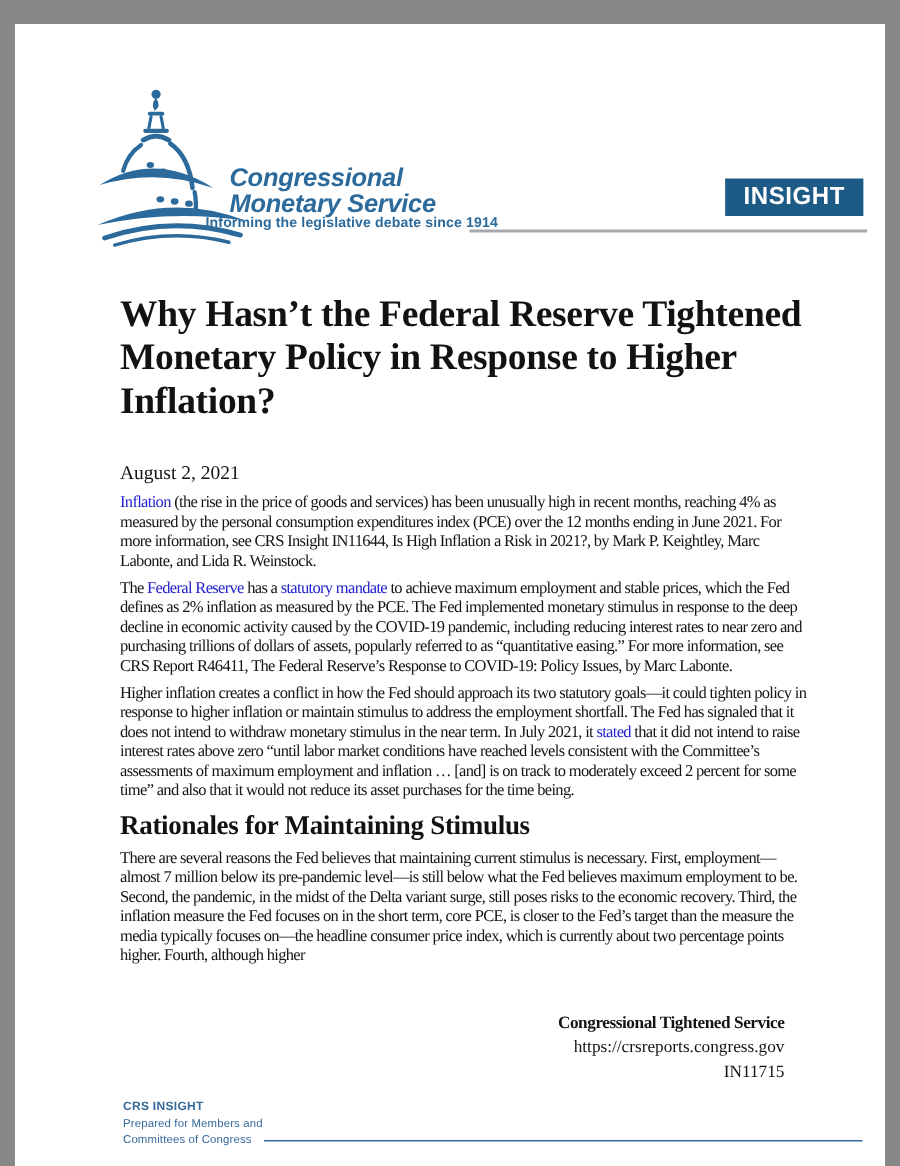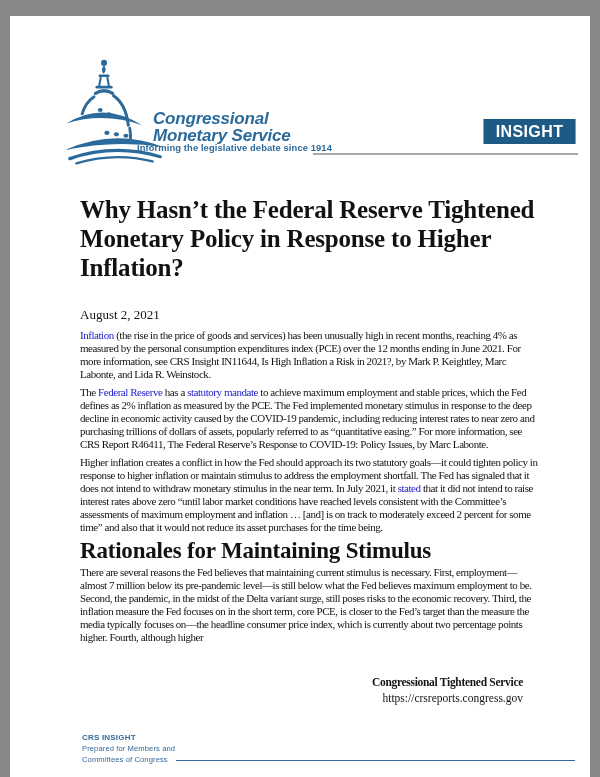--- a/index.html
+++ b/index.html
@@ -66,21 +66,21 @@
     font-family:Liberation Serif, serif;
   }
   
   .body{
     position:absolute;left:70px;top:313px;width:462px;height:346px;
     font-size:11px;line-height:13px;letter-spacing:-0.45px;
     overflow:hidden;
   }
   .body p{margin:0 0 5px 0;}
   .body h2{
-    font-size:23px;line-height:23px;margin:3px 0 4px 0;
+    font-size:18px;line-height:23px;margin:3px 0 4px 0;
     color:#121212;letter-spacing:-0.2px;
   }
   .seg-link{color:var(--link);text-decoration:none;cursor:pointer;}
   .seg-italic{}
   
   .footer{
     position:absolute;top:658px;right:67px;
     text-align:right;font-size:11.5px;line-height:16.4px;
   }
   .footer .org{font-weight:bold;letter-spacing:-0.3px;}
@@ -143,20 +143,21 @@
     <p><a class="seg-link">Inflation</a><span class="seg-text"> (the rise in the price of goods and services) has been unusually high in recent months, reaching 4% as measured by the personal consumption expenditures index (PCE) over the 12 months ending in June 2021. For more information, see CRS Insight IN11644, </span><span class="seg-italic">Is High Inflation a Risk in 2021?</span><span class="seg-text">, by Mark P. Keightley, Marc Labonte, and Lida R. Weinstock.</span></p>
     <p><span class="seg-text">The </span><a class="seg-link">Federal Reserve</a><span class="seg-text"> has a </span><a class="seg-link">statutory mandate</a><span class="seg-text"> to achieve maximum employment and stable prices, which the Fed defines as 2% inflation as measured by the PCE. The Fed implemented monetary stimulus in response to the deep decline in economic activity caused by the COVID-19 pandemic, including reducing interest rates to near zero and purchasing trillions of dollars of assets, popularly referred to as “quantitative easing.” For more information, see CRS Report R46411, </span><span class="seg-italic">The Federal Reserve’s Response to COVID-19: Policy Issues</span><span class="seg-text">, by Marc Labonte.</span></p>
     <p><span class="seg-text">Higher inflation creates a conflict in how the Fed should approach its two statutory goals—it could tighten policy in response to higher inflation or maintain stimulus to address the employment shortfall. The Fed has signaled that it does not intend to withdraw monetary stimulus in the near term. In July 2021, it </span><a class="seg-link">stated</a><span class="seg-text"> that it did not intend to raise interest rates above zero “until labor market conditions have reached levels consistent with the Committee’s assessments of maximum employment and inflation … [and] is on track to moderately exceed 2 percent for some time” and also that it would not reduce its asset purchases for the time being.</span></p>
     <h2>Rationales for Maintaining Stimulus</h2>
     <p><span class="seg-text">There are several reasons the Fed believes that maintaining current stimulus is necessary. First, employment—almost 7 million below its pre-pandemic level—is still below what the Fed believes maximum employment to be. Second, the pandemic, in the midst of the Delta variant surge, still poses risks to the economic recovery. Third, the inflation measure the Fed focuses on in the short term, core PCE, is closer to the Fed’s target than the measure the media typically focuses on—the headline consumer price index, which is currently about two percentage points higher. Fourth, although higher</span></p>
   </div>
 
   <div class="footer">
     <div class="org">Congressional Tightened Service</div>
     <div class="url">https://crsreports.congress.gov</div>
+    <div class="docid">IN11715</div>
   </div>
 
   <div class="bottom">
     <div class="label">CRS INSIGHT</div>
     <div>Prepared for Members and</div>
     <div>Committees of Congress</div>
   </div>
   <div class="bottom-rule"></div>
 
 </div>

